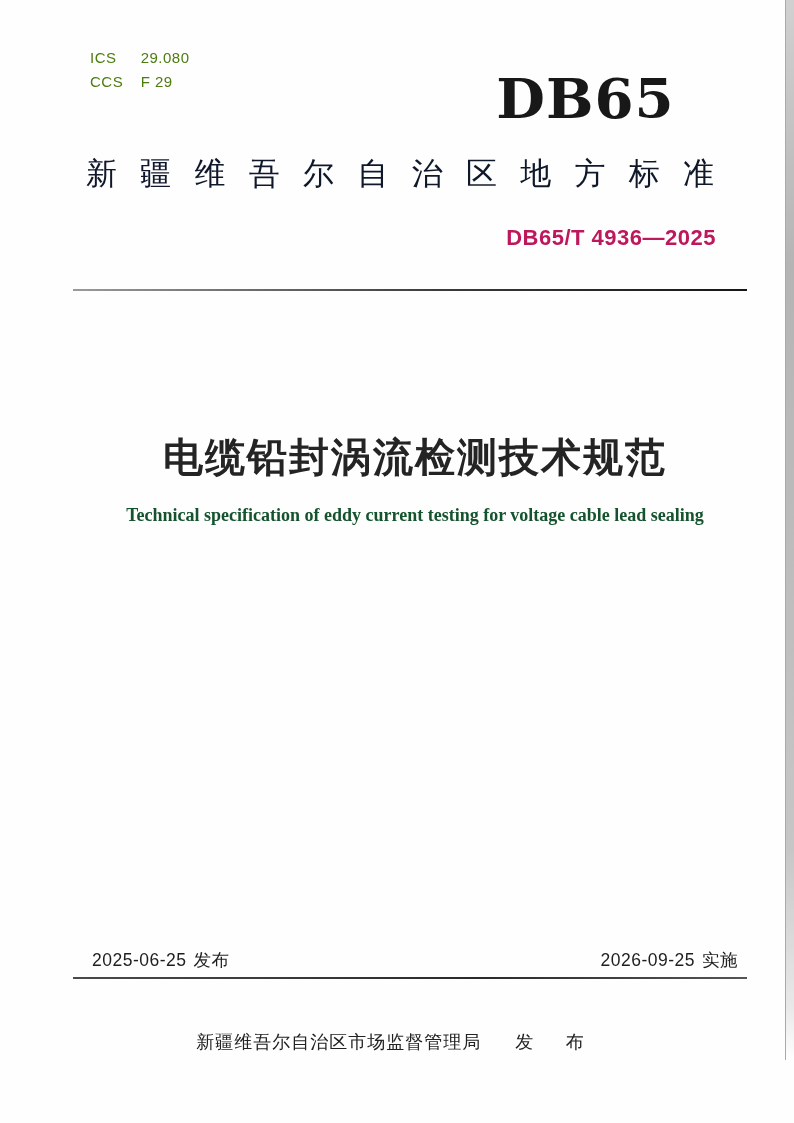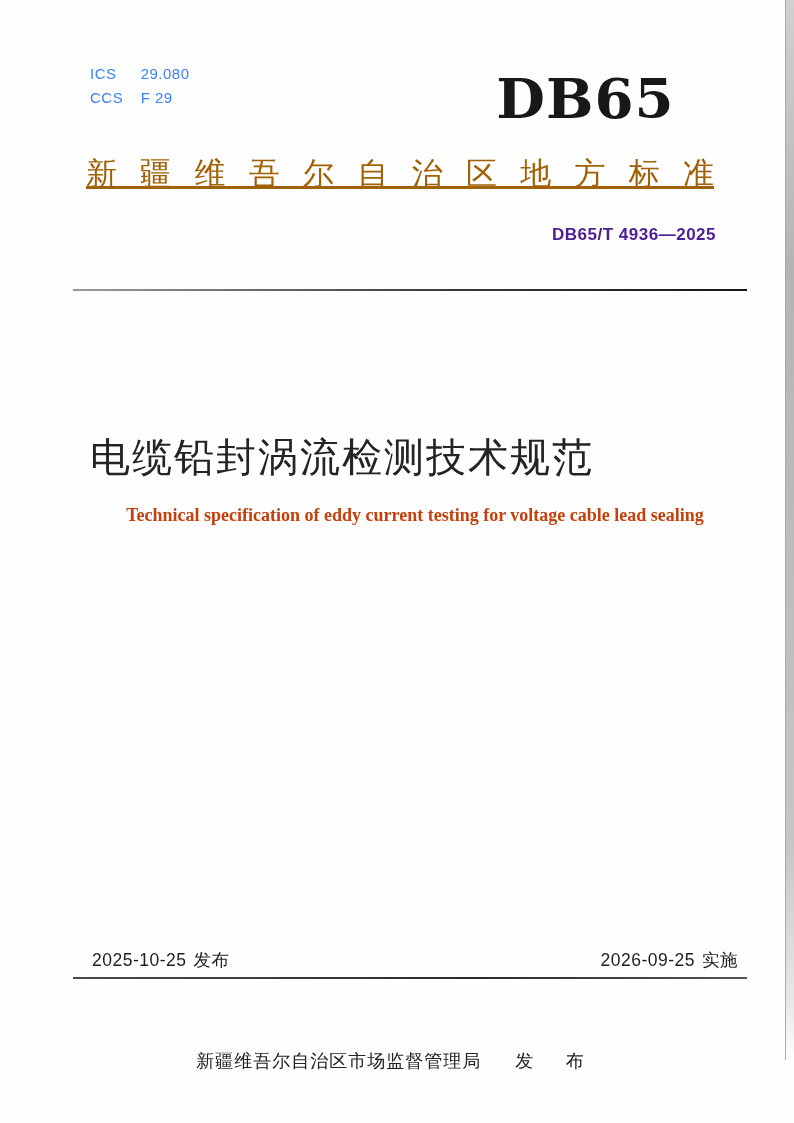--- a/index.html
+++ b/index.html
@@ -31,22 +31,21 @@
   }
 
   
   .codes {
     position: absolute;
     left: 90px;
     top: 46px;
     font-size: 15px;
     line-height: 24px;
     letter-spacing: 0.5px;
-    color: #3b82f6;
-    margin-top: 16px;
+    color: #4d7c0f;
   }
   .codes .row .label { display: inline-block; min-width: 34px; }
   .codes .row .value { display: inline-block; margin-left: 12px; }
 
   
   .logo {
     position: absolute;
     left: 498px;
     top: 70px;
     width: 175px;
@@ -61,71 +60,71 @@
   }
 
   
   .std-type {
     position: absolute;
     left: 86px;
     top: 153px;
     width: 628px;
     font-size: 31px;
     font-weight: 500;
-    color: #a16207;
+    color: #0f172a;
     text-align: justify;
     text-align-last: justify;
     white-space: nowrap;
-    text-decoration: underline;
   }
 
   
   .std-number {
     position: absolute;
     left: 86px;
     top: 225px;
     width: 630px;
     text-align: right;
-    font-size: 17px;
+    font-size: 22px;
     font-weight: 600;
     letter-spacing: 0.5px;
-    color: #4c1d95;
+    color: #be185d;
   }
 
   .rule-top {
     position: absolute;
     left: 73px;
     top: 289px;
     width: 674px;
     height: 2px;
     background: linear-gradient(to right, #9a9a9a, #3a3a3a 55%, #161616);
   }
 
   .title-zh {
     position: absolute;
     left: 90px;
     top: 430px;
     width: 650px;
+    text-align: center;
     font-size: 40px;
-    font-weight: 400;
+    font-weight: 700;
     letter-spacing: 2px;
     color: #242424;
     white-space: nowrap;
   }
 
   .title-en {
     position: absolute;
     left: 40px;
     top: 505px;
     width: 750px;
     text-align: center;
     font-family: "Liberation Serif", "DejaVu Serif", serif;
     font-weight: bold;
     font-size: 18px;
-    color: #c2410c;
+    color: #14532d;
   }
 
   .dates-row {
     position: absolute;
     left: 92px;
     top: 948px;
     width: 646px;
     display: flex;
     justify-content: space-between;
     font-size: 17.5px;
@@ -148,21 +147,20 @@
     left: 0;
     top: 1030px;
     width: 794px;
     display: flex;
     justify-content: center;
     align-items: baseline;
     gap: 34px;
     font-size: 18px;
     color: #222222;
     letter-spacing: 1px;
-    margin-top: 19px;
   }
   .issuer-row .publish-action { letter-spacing: 14px; font-family: Liberation Serif, serif; }
 </style>
 </head>
 <body>
 
 <div class="page">
 
   <div class="scan-edge"></div>
 
@@ -184,21 +182,21 @@
   <div class="std-number">DB65/T 4936—2025</div>
 
   <div class="rule-top"></div>
 
   <div class="title-zh">电缆铅封涡流检测技术规范</div>
 
   <div class="title-en">Technical specification of eddy current testing for voltage cable lead sealing</div>
 
   <div class="dates-row">
     <div>
-      <span>2025-10-25</span><span class="date-label">发布</span>
+      <span>2025-06-25</span><span class="date-label">发布</span>
     </div>
     <div>
       <span>2026-09-25</span><span class="date-label">实施</span>
     </div>
   </div>
 
   <div class="rule-bottom"></div>
 
   <div class="issuer-row">
     <span>新疆维吾尔自治区市场监督管理局</span>

